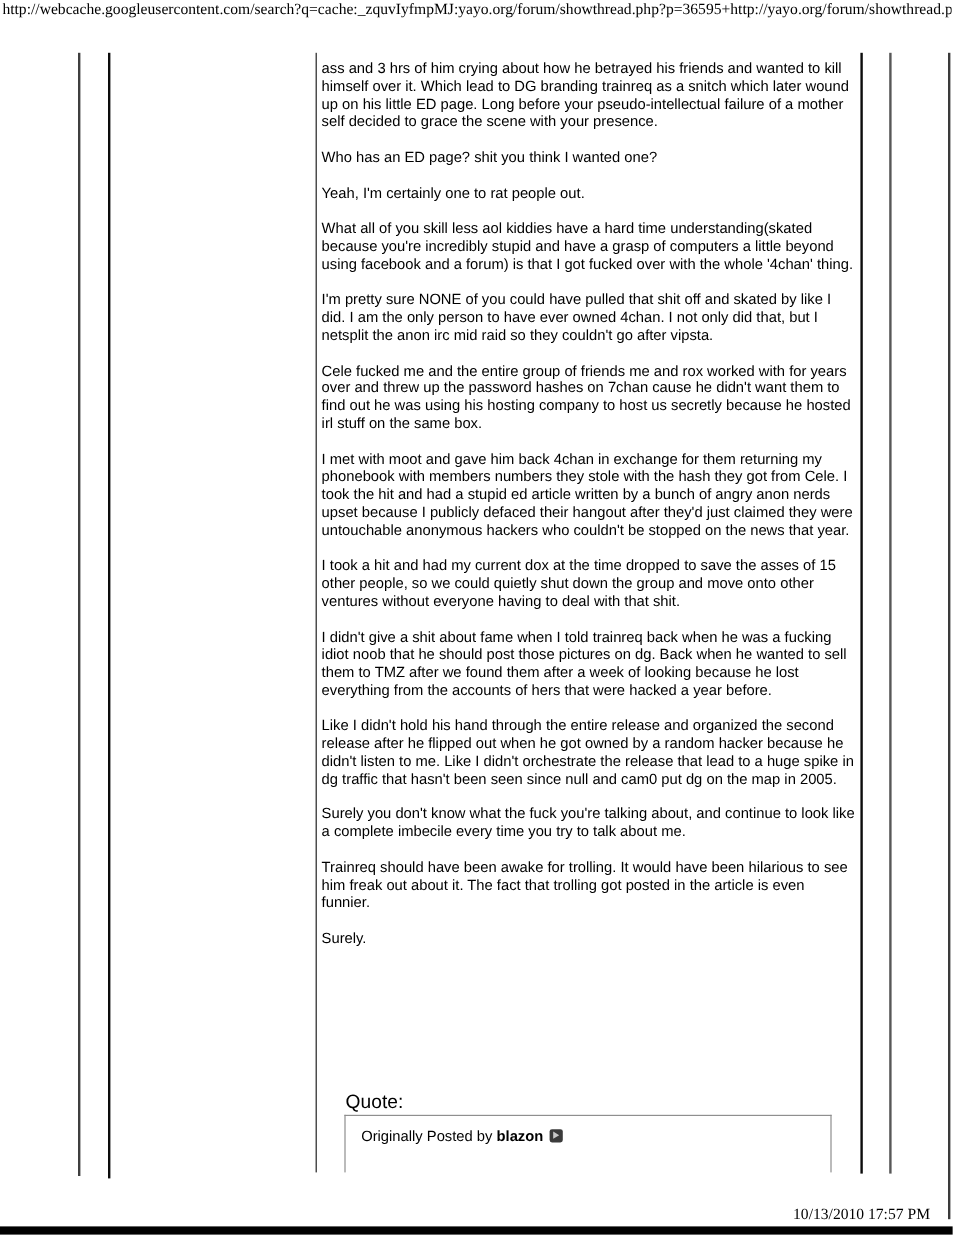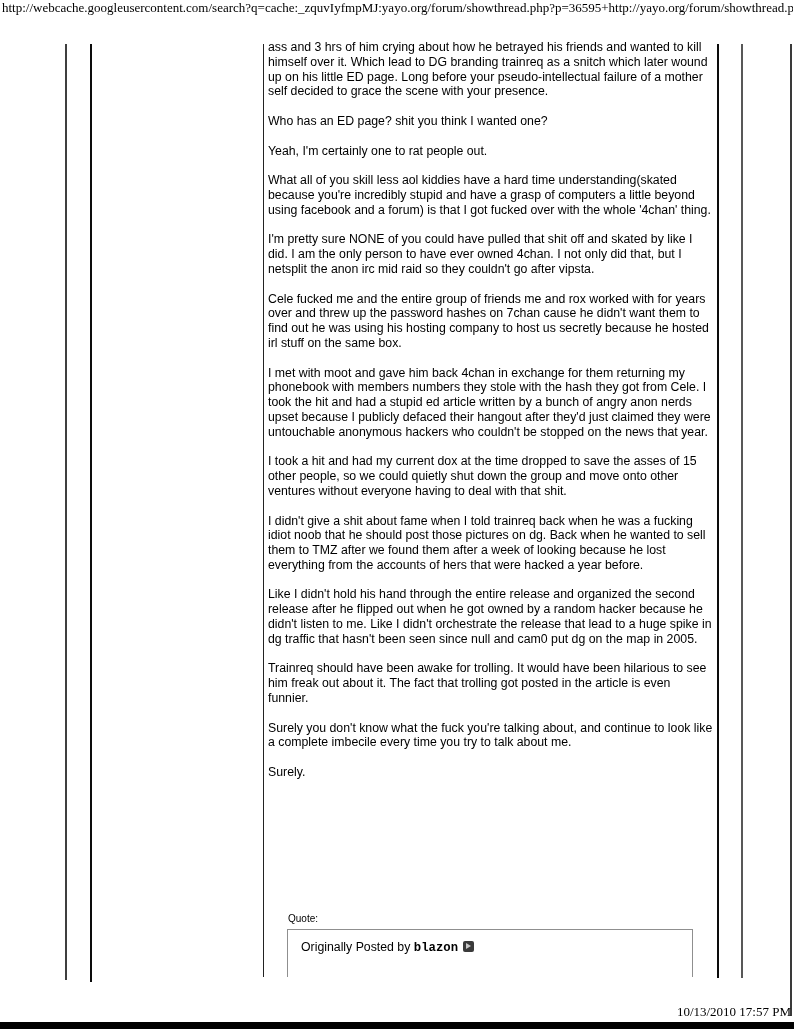--- a/index.html
+++ b/index.html
@@ -9,51 +9,51 @@
   }
   .page { position:absolute; left:0; top:0; width:794px; height:1029px; overflow:hidden; background:#fff; }
 
   
   .print-url {
     position:absolute; top:1px; left:2px; width:791px;
     font-family:"Liberation Serif","DejaVu Serif",serif;
     font-size:13px; line-height:14px; white-space:nowrap; overflow:hidden; color:#000;
   }
   .print-date {
-    position:absolute; top:1004px; right:3px;
+    position:absolute; top:1004px; right:19px;
     font-family:"Liberation Serif","DejaVu Serif",serif;
     font-size:13px; line-height:15px; color:#000;
   }
   .bottom-bar { position:absolute; left:0; top:1022px; width:794px; height:7px; background:#000; }
 
   
   .vline { position:absolute; top:44px; }
   .v65  { left:65px;  width:2px; height:936px; background:#3f3f3f; }
   .v90  { left:90px;  width:2px; height:938px; background:#0c0c0c; }
   .v263 { left:263px; width:1px; height:933px; background:#222222; }
   .v717 { left:717px; width:2px; height:934px; background:#0c0c0c; }
   .v741 { left:741px; width:2px; height:934px; background:#585858; }
   .v790 { left:790px; width:2px; height:972px; background:#3a3a3a; }
 
   
   .post-body {
-    position:absolute; left:268px; top:40px; width:446px;
+    position:absolute; left:268px; top:50px; width:446px;
     font-size:12.3px; line-height:14.8px; color:#000;
   }
   .post-body p { margin:0 0 14.8px 0; padding:0; }
 
   
   .quote-block { position:absolute; left:287px; top:912px; }
-  .quote-label { font-size:10px; line-height:13px; margin:0 0 4px 1px; color:#000; }
+  .quote-label { font-size:16px; line-height:13px; margin:0 0 4px 1px; color:#000; }
   .quote-box {
     width:406px; height:48px; box-sizing:border-box;
     border:1px solid #8f8f8f; border-bottom:none; background:#fff;
   }
   .quote-attr { padding:10px 0 0 13px; font-size:12.3px; line-height:14px; }
-  .quote-author { font-weight:bold;font-family:Liberation Mono, monospace; }
+  .quote-author { font-weight:bold; }
   .viewpost {
     display:inline-block; width:11px; height:11px; background:#3b3b3b;
     border-radius:2px; vertical-align:-1px; margin-left:5px; position:relative;
   }
   .viewpost .tri {
     position:absolute; left:3px; top:2px; width:0; height:0;
     border-left:5px solid #c9c9c9; border-top:3.5px solid transparent; border-bottom:3.5px solid transparent;
   }
 </style>
 </head>
@@ -74,22 +74,22 @@
       <p>ass and 3 hrs of him crying about how he betrayed his friends and wanted to kill himself over it. Which lead to DG branding trainreq as a snitch which later wound up on his little ED page. Long before your pseudo-intellectual failure of a mother self decided to grace the scene with your presence.</p>
       <p>Who has an ED page? shit you think I wanted one?</p>
       <p>Yeah, I'm certainly one to rat people out.</p>
       <p>What all of you skill less aol kiddies have a hard time understanding(skated because you're incredibly stupid and have a grasp of computers a little beyond using facebook and a forum) is that I got fucked over with the whole '4chan' thing.</p>
       <p>I'm pretty sure NONE of you could have pulled that shit off and skated by like I did. I am the only person to have ever owned 4chan. I not only did that, but I netsplit the anon irc mid raid so they couldn't go after vipsta.</p>
       <p>Cele fucked me and the entire group of friends me and rox worked with for years over and threw up the password hashes on 7chan cause he didn't want them to find out he was using his hosting company to host us secretly because he hosted irl stuff on the same box.</p>
       <p>I met with moot and gave him back 4chan in exchange for them returning my phonebook with members numbers they stole with the hash they got from Cele. I took the hit and had a stupid ed article written by a bunch of angry anon nerds upset because I publicly defaced their hangout after they'd just claimed they were untouchable anonymous hackers who couldn't be stopped on the news that year.</p>
       <p>I took a hit and had my current dox at the time dropped to save the asses of 15 other people, so we could quietly shut down the group and move onto other ventures without everyone having to deal with that shit.</p>
       <p>I didn't give a shit about fame when I told trainreq back when he was a fucking idiot noob that he should post those pictures on dg. Back when he wanted to sell them to TMZ after we found them after a week of looking because he lost everything from the accounts of hers that were hacked a year before.</p>
       <p>Like I didn't hold his hand through the entire release and organized the second release after he flipped out when he got owned by a random hacker because he didn't listen to me. Like I didn't orchestrate the release that lead to a huge spike in dg traffic that hasn't been seen since null and cam0 put dg on the map in 2005.</p>
+      <p>Surely you don't know what the fuck you're talking about, and continue to look like a complete imbecile every time you try to talk about me.</p>
       <p>Trainreq should have been awake for trolling. It would have been hilarious to see him freak out about it. The fact that trolling got posted in the article is even funnier.</p>
-      <p>Surely you don't know what the fuck you're talking about, and continue to look like a complete imbecile every time you try to talk about me.</p>
       <p>Surely.</p>
     </div>
 
   <div class="quote-block">
     <div class="quote-label">Quote:</div>
     <div class="quote-box">
       <div class="quote-attr">
         <span>Originally Posted by </span><span class="quote-author">blazon</span><span class="viewpost"><span class="tri"></span></span>
       </div>
     </div>

